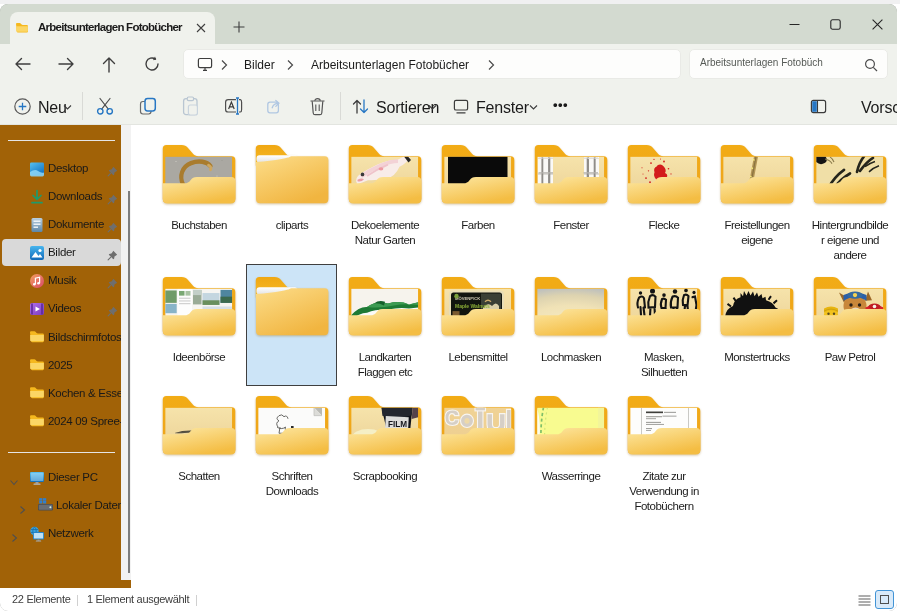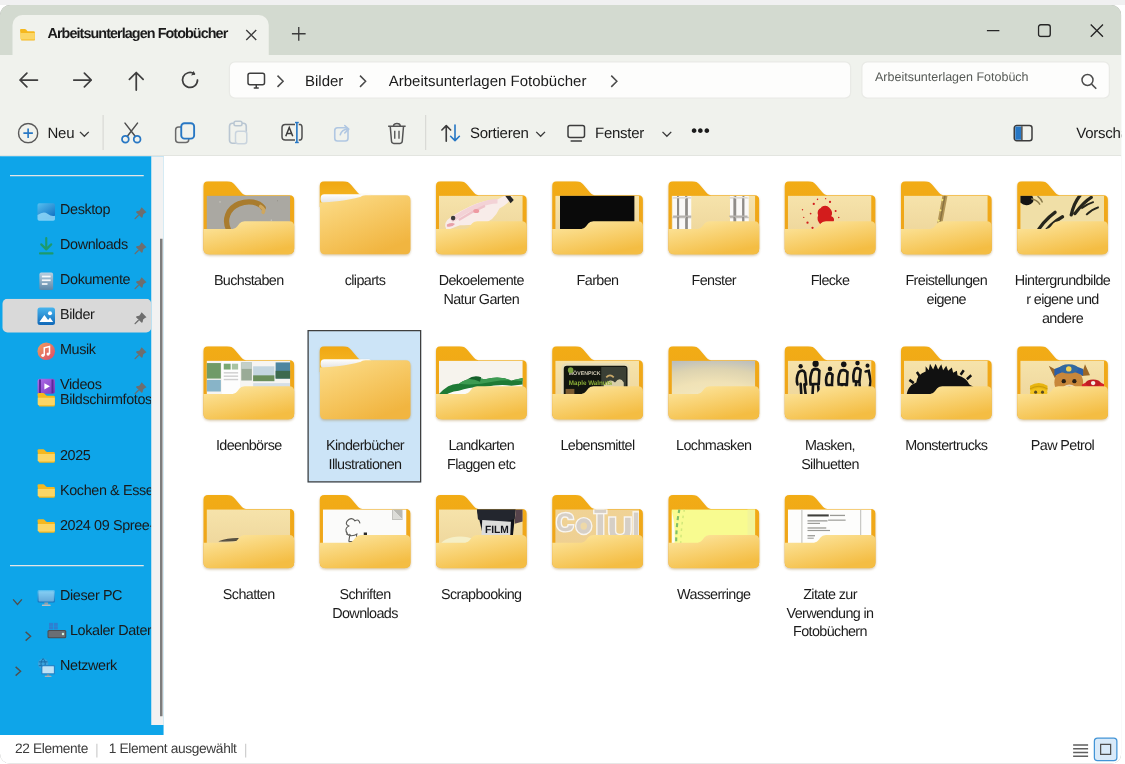--- a/index.html
+++ b/index.html
@@ -12,26 +12,26 @@
        box-shadow:0 0 0 1px #9c9e9b inset;background:#fff;overflow:hidden;}
   #titlebar{left:0;top:0;width:100%;height:40px;background:#d3dad0;}
   #tab{left:10px;top:8px;width:205px;height:32px;background:#f0f2ed;
        border-radius:8px 8px 0 0;}
   #tabtitle{left:28px;top:9px;font-size:11.5px;font-weight:700;color:#1b1b1b;letter-spacing:-0.75px;white-space:nowrap;}
   #navbar{left:0;top:40px;width:100%;height:40px;background:#f0f2ed;}
   #addr{left:183px;top:5px;width:498px;height:30px;background:#fdfdfc;border:1px solid #e9eae6;border-radius:5px;box-sizing:border-box;}
   #search{left:689px;top:5px;width:199px;height:30px;background:#fdfdfc;border:1px solid #e9eae6;border-radius:5px;box-sizing:border-box;}
   #searchtxt{left:10px;top:7px;font-size:10px;color:#565a56;white-space:nowrap;}
   #toolbar{left:0;top:80px;width:100%;height:41px;background:#f0f2ed;border-bottom:1px solid #e3e5e0;box-sizing:border-box;}
-  .tbtxt{font-size:12px;color:#1b1b1b;top:15px;letter-spacing:-0.2px;}
+  .tbtxt{font-size:16px;color:#1b1b1b;top:15px;letter-spacing:-0.2px;}
   #main{left:0;top:121px;width:897px;height:463px;background:#fff;}
   #statusbar{left:0;top:584px;width:897px;height:23px;background:#fff;}
   .sttxt{font-size:11px;color:#3c3c3c;top:5px;letter-spacing:-0.3px;}
   
-  #sidebar{left:0;top:0;width:131px;height:463px;background:#0ea5e9;}
+  #sidebar{left:0;top:0;width:131px;height:463px;background:#a16207;}
   .srow{position:absolute;left:0;width:121px;height:28px;overflow:hidden;}
   .srow .ic{position:absolute;left:29px;top:6px;}
   .srow .tx{position:absolute;left:48px;top:7px;font-size:11.5px;letter-spacing:-0.3px;color:#191919;white-space:nowrap;}
   .pin{position:absolute;left:107px;top:8px;}
   #sbsel{left:2px;top:0px;width:119px;height:27px;background:#d9d9d9;border-radius:4px;}
   .sepline{position:absolute;left:8px;width:107px;height:1px;background:#e5e5e5;}
   #sscroll{left:121px;top:0;width:10px;height:455px;background:#f2f2f2;}
   #sthumb{left:7px;top:66px;width:2px;height:382px;background:#7d7d7d;}
   
   #content{left:131px;top:0;width:766px;height:463px;background:#fff;}
@@ -311,21 +311,21 @@
               <rect x="1" y="2" width="14" height="12" rx="2" fill="url(#gvi)"></rect>
               <path d="M3,2.5 V13.5 M13,2.5 V13.5" stroke="#5d2a9a" stroke-width="1.6"></path>
               <path d="M6.5,5.5 L11,8 L6.5,10.5 Z" fill="#fff"></path>
             </svg></div>
           <div class="tx" style="left:48px">Videos</div>
           <div class="pin"><svg width="11" height="11" viewBox="0 0 11 11">
               <path d="M6.3,0.8 L10.2,4.7 L9.0,5.4 L7.5,6.6 L7.1,8.8 L6.3,9.2 L1.8,4.7 L2.2,3.9 L4.4,3.5 L5.6,2.0 Z" fill="#6e6e6e"></path>
               <path d="M3.6,7.4 L1.1,9.9" stroke="#6e6e6e" stroke-width="1.1" stroke-linecap="round" fill="none"></path>
             </svg></div>
         </div>
-        <div class="srow" style="top:182px">
+        <div class="srow" style="top:199px">
           <div class="ic" style="left:29px"><svg width="16" height="14" viewBox="0 0 16 14">
               <path d="M1,2.4 q0,-1.1 1.1,-1.1 h3.2 c0.7,0 1,0.2 1.4,0.65 l0.9,1.1 c0.3,0.37 0.65,0.45 1.3,0.45 h4.9 q1.1,0 1.1,1.1 v6.5 q0,1.1 -1.1,1.1 h-10.7 q-1.1,0 -1.1,-1.1 z" fill="#f5b81e"></path>
               <path d="M1.15,5.1 h13.7 v5.1 q0,1.05 -1.05,1.05 h-11.6 q-1.05,0 -1.05,-1.05 z" fill="#fbd665"></path>
             </svg></div>
           <div class="tx" style="left:48px">Bildschirmfotos</div>
         </div>
         <div class="srow" style="top:227px">
           <div class="ic" style="left:29px"><svg width="16" height="14" viewBox="0 0 16 14">
               <path d="M1,2.4 q0,-1.1 1.1,-1.1 h3.2 c0.7,0 1,0.2 1.4,0.65 l0.9,1.1 c0.3,0.37 0.65,0.45 1.3,0.45 h4.9 q1.1,0 1.1,1.1 v6.5 q0,1.1 -1.1,1.1 h-10.7 q-1.1,0 -1.1,-1.1 z" fill="#f5b81e"></path>
               <path d="M1.15,5.1 h13.7 v5.1 q0,1.05 -1.05,1.05 h-11.6 q-1.05,0 -1.05,-1.05 z" fill="#fbd665"></path>
@@ -731,21 +731,20 @@
         </svg>
       <div class="lbl" style="left:13px;top:93px">Buchstaben</div>
 <div class="lbl" style="left:106px;top:93px">cliparts</div>
 <div class="lbl" style="left:199px;top:93px">Dekoelemente<br>Natur Garten</div>
 <div class="lbl" style="left:292px;top:93px">Farben</div>
 <div class="lbl" style="left:385px;top:93px">Fenster</div>
 <div class="lbl" style="left:478px;top:93px">Flecke</div>
 <div class="lbl" style="left:571px;top:93px">Freistellungen<br>eigene</div>
 <div class="lbl" style="left:664px;top:93px">Hintergrundbilde<br>r eigene und<br>andere</div>
 <div class="lbl" style="left:13px;top:225px">Ideenbörse</div>
-<div class="lbl" style="left:106px;top:225px">Kinderbücher<br>Illustrationen</div>
 <div class="lbl" style="left:199px;top:225px">Landkarten<br>Flaggen etc</div>
 <div class="lbl" style="left:292px;top:225px">Lebensmittel</div>
 <div class="lbl" style="left:385px;top:225px">Lochmasken</div>
 <div class="lbl" style="left:478px;top:225px">Masken,<br>Silhuetten</div>
 <div class="lbl" style="left:571px;top:225px">Monstertrucks</div>
 <div class="lbl" style="left:664px;top:225px">Paw Petrol</div>
 <div class="lbl" style="left:13px;top:344px">Schatten</div>
 <div class="lbl" style="left:106px;top:344px">Schriften<br>Downloads</div>
 <div class="lbl" style="left:199px;top:344px">Scrapbooking</div>
 <div class="lbl" style="left:385px;top:344px">Wasserringe</div>

